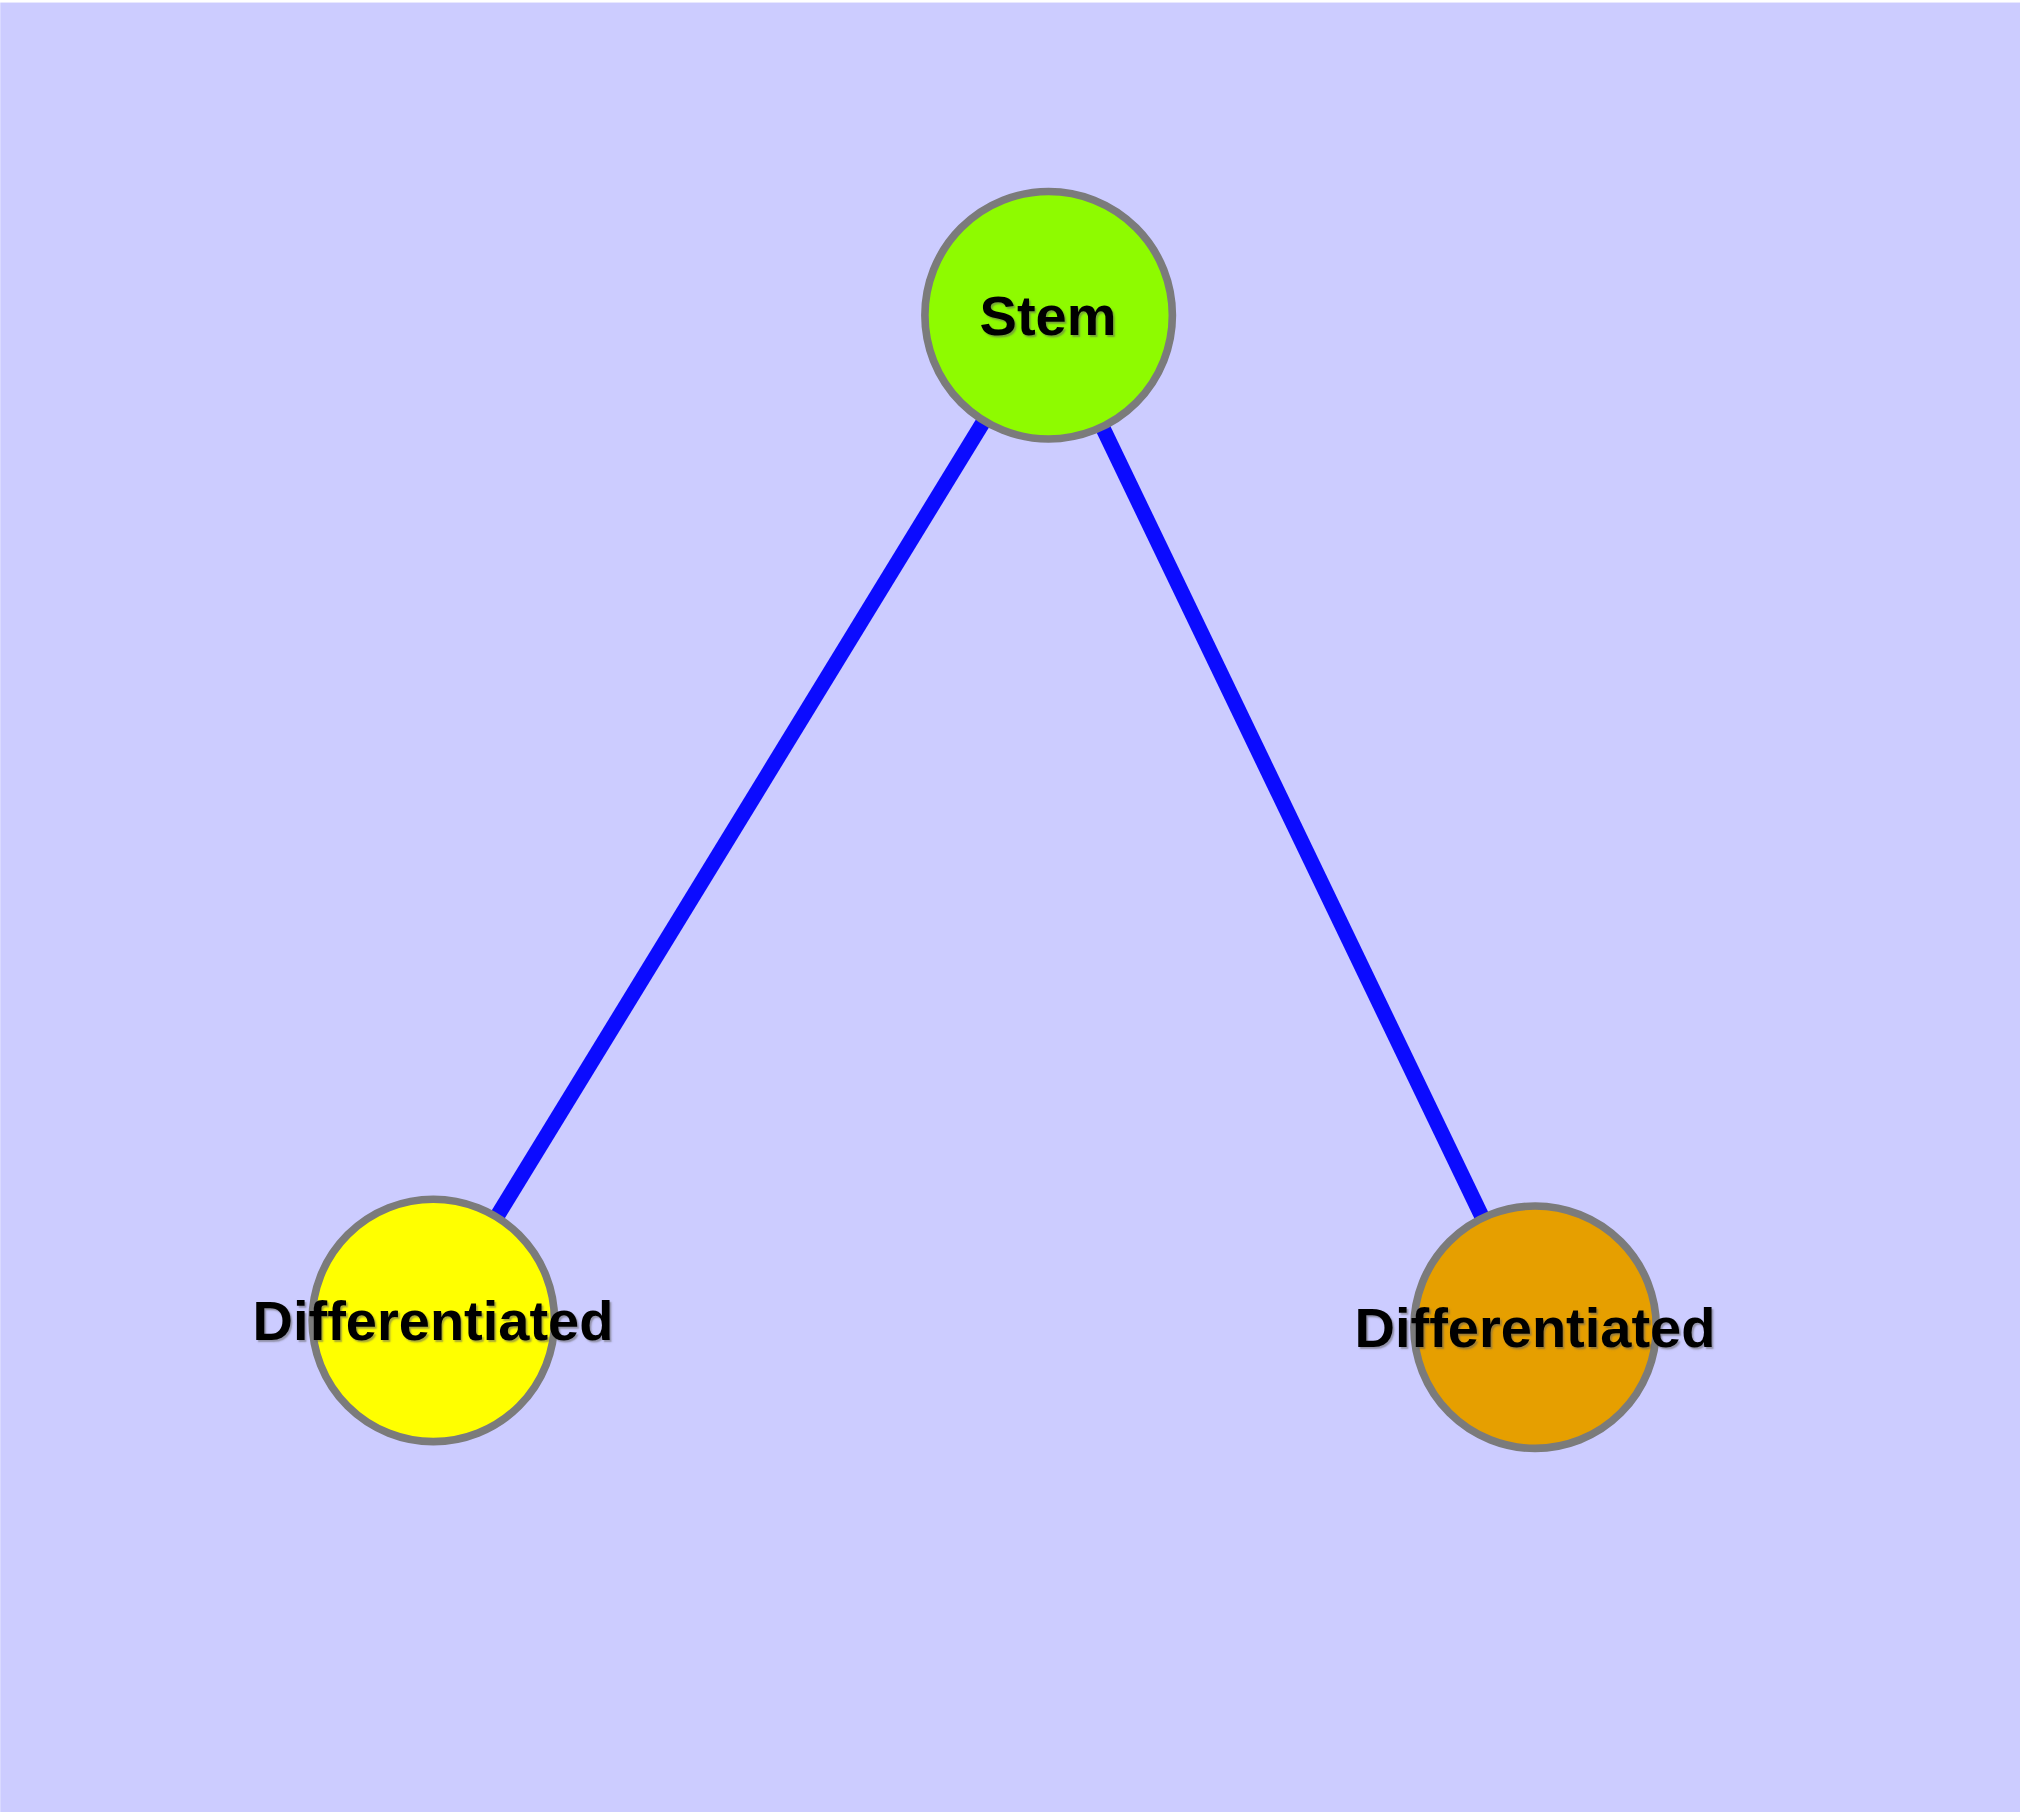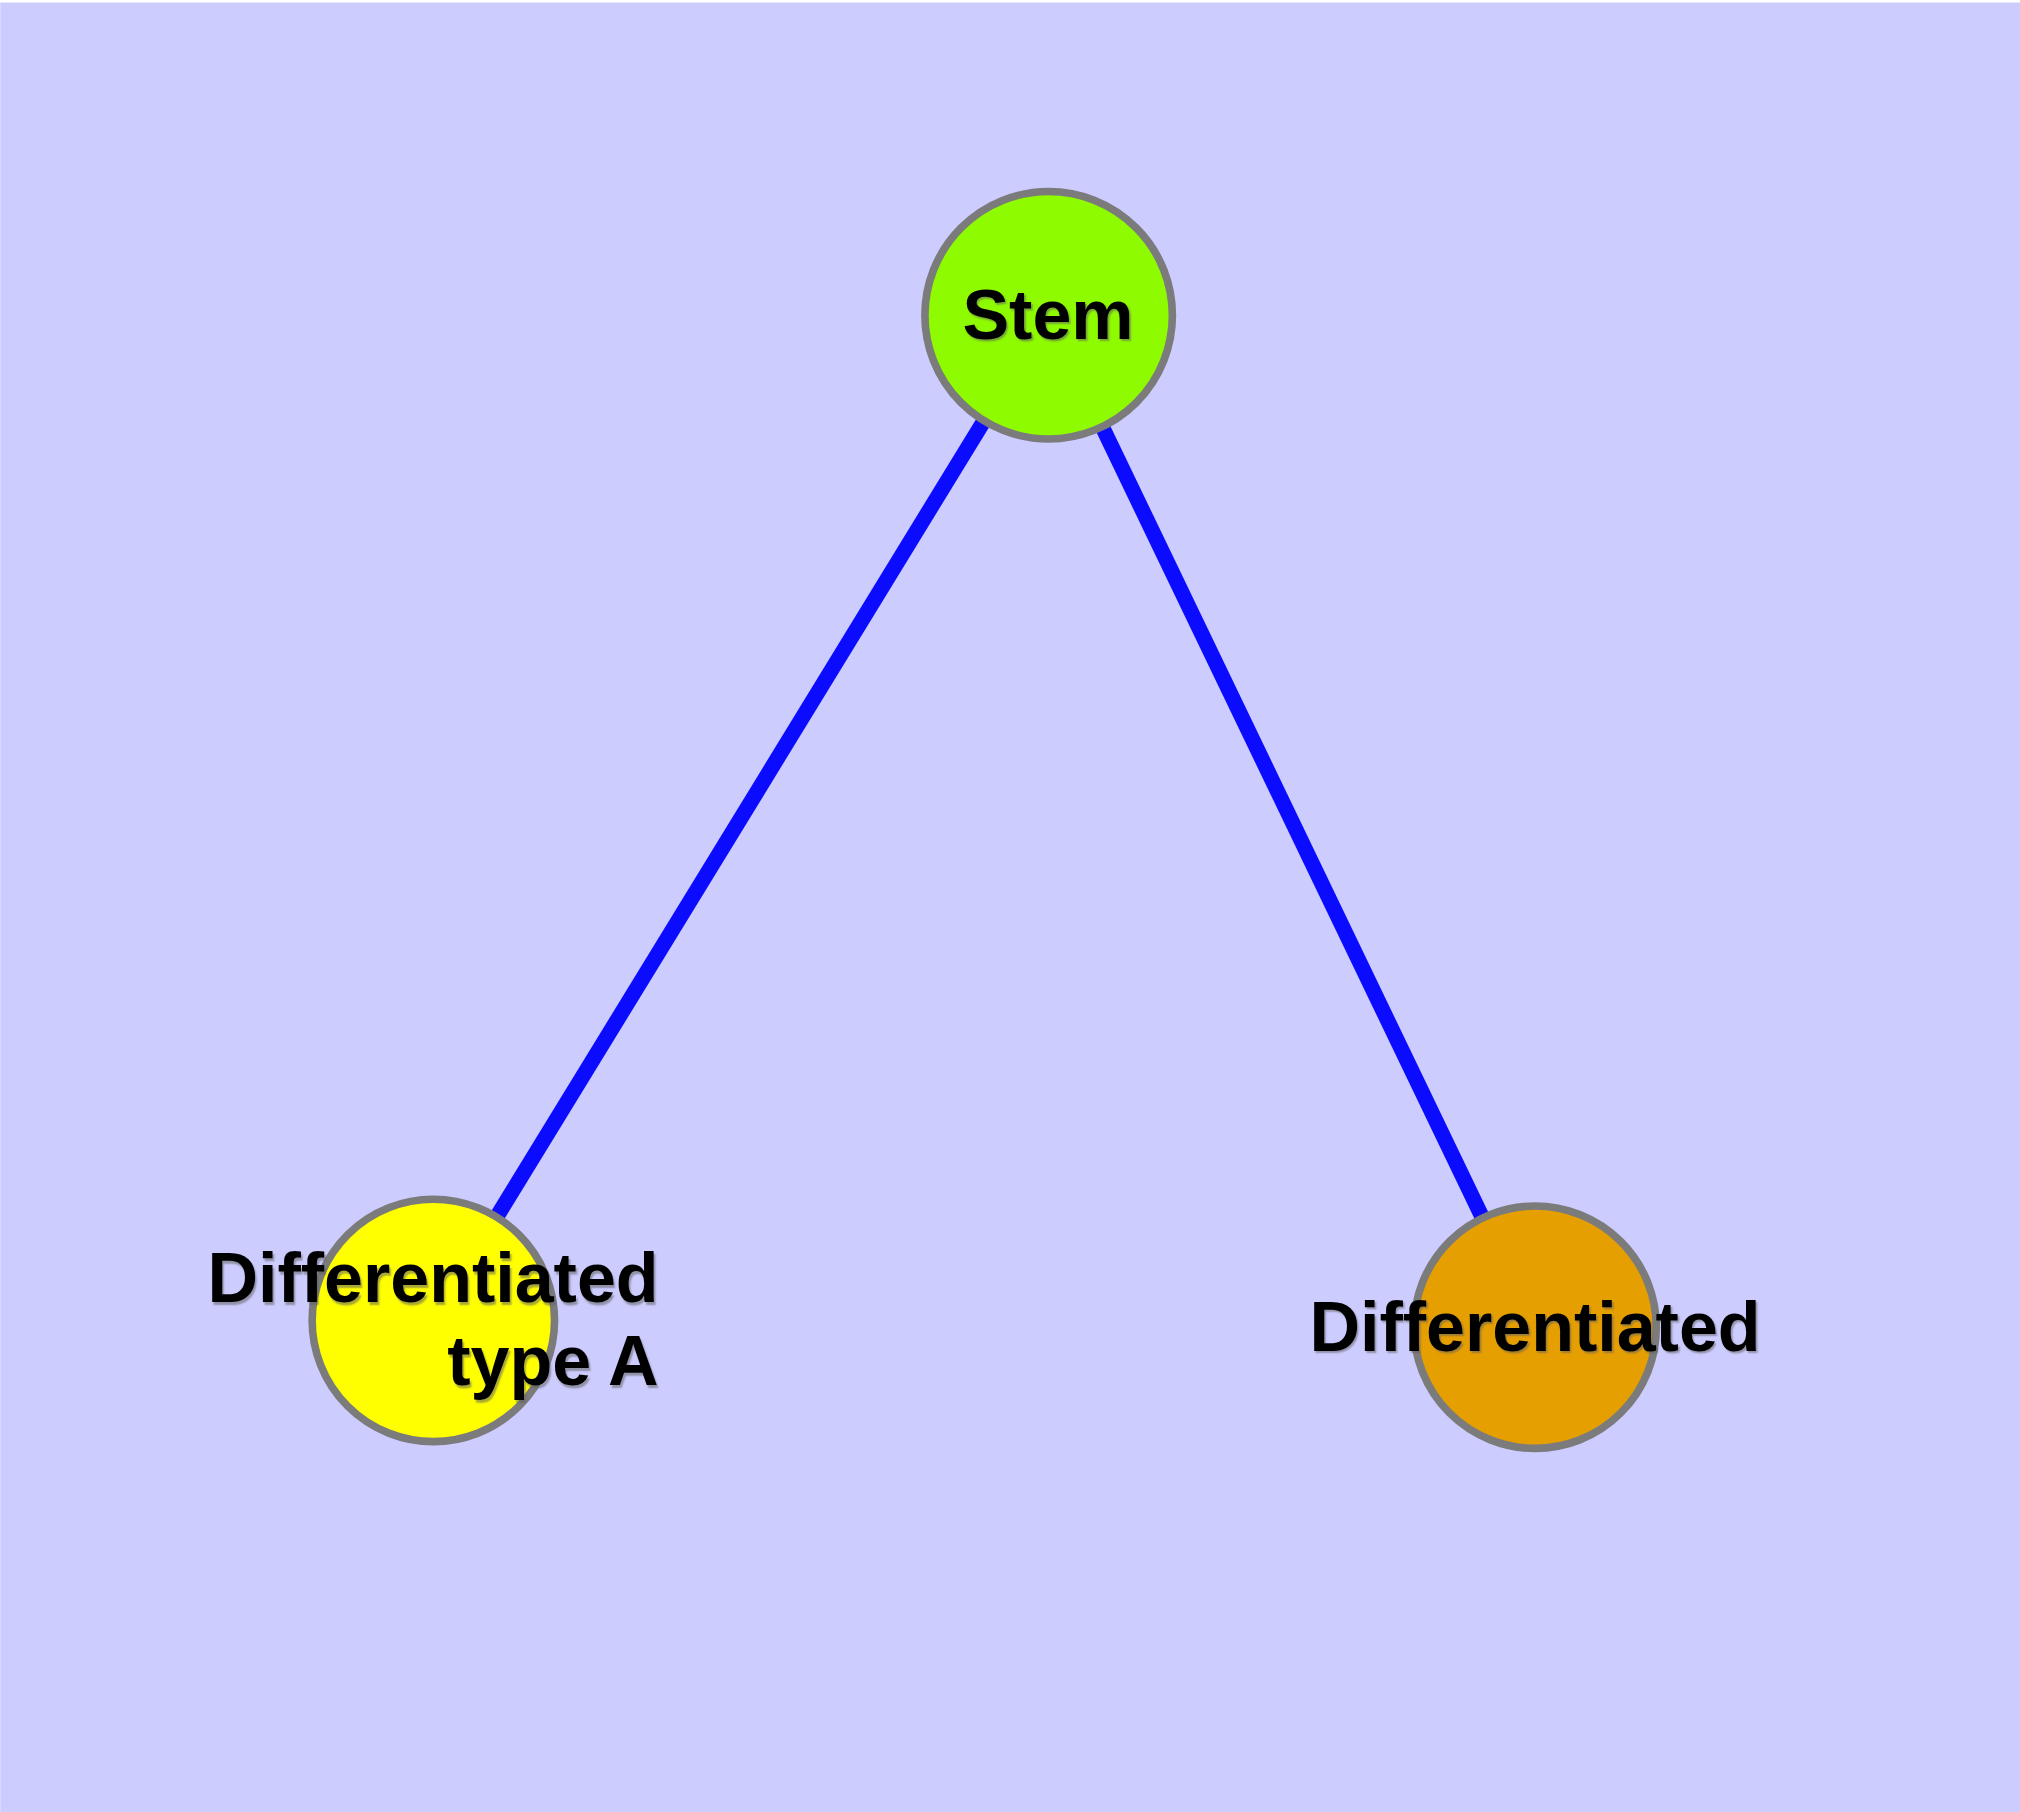--- a/index.html
+++ b/index.html
@@ -25,23 +25,23 @@
   .edge {
     stroke-width: 18px;
     stroke-linecap: butt;
   }
   .node-circle {
     stroke-width: 9px;
   }
   .node-label {
     position: absolute;
     transform: translate(-50%, -50%);
-    text-align: right;
+    text-align: left;
     font-weight: bold;
-    font-size: 70px;
+    font-size: 56px;
     line-height: 83px;
     color: #000000;
     white-space: nowrap;
     text-shadow: 1.7px 2.5px 1.7px rgba(96, 96, 96, 0.55);
     letter-spacing: 0;
   }
   .node-label .label-line {
     display: block;
   }
 </style>
@@ -63,21 +63,20 @@
 
     <circle class="node-circle" cx="1811" cy="1566" r="143" fill="#e69f00" stroke="#7b7b7b"></circle>
   </svg>
 
   <div class="node-label" style="left:1048px; top:315px;">
     <span class="label-line">Stem</span>
   </div>
 
   <div class="node-label" style="left:433px; top:1320px;">
     <span class="label-line">Differentiated</span>
-    <span class="label-line">type A</span>
   </div>
 
   <div class="node-label" style="left:1535px; top:1327px;">
     <span class="label-line">Differentiated</span>
   </div>
 
 </div>
 
 
 </body></html>

